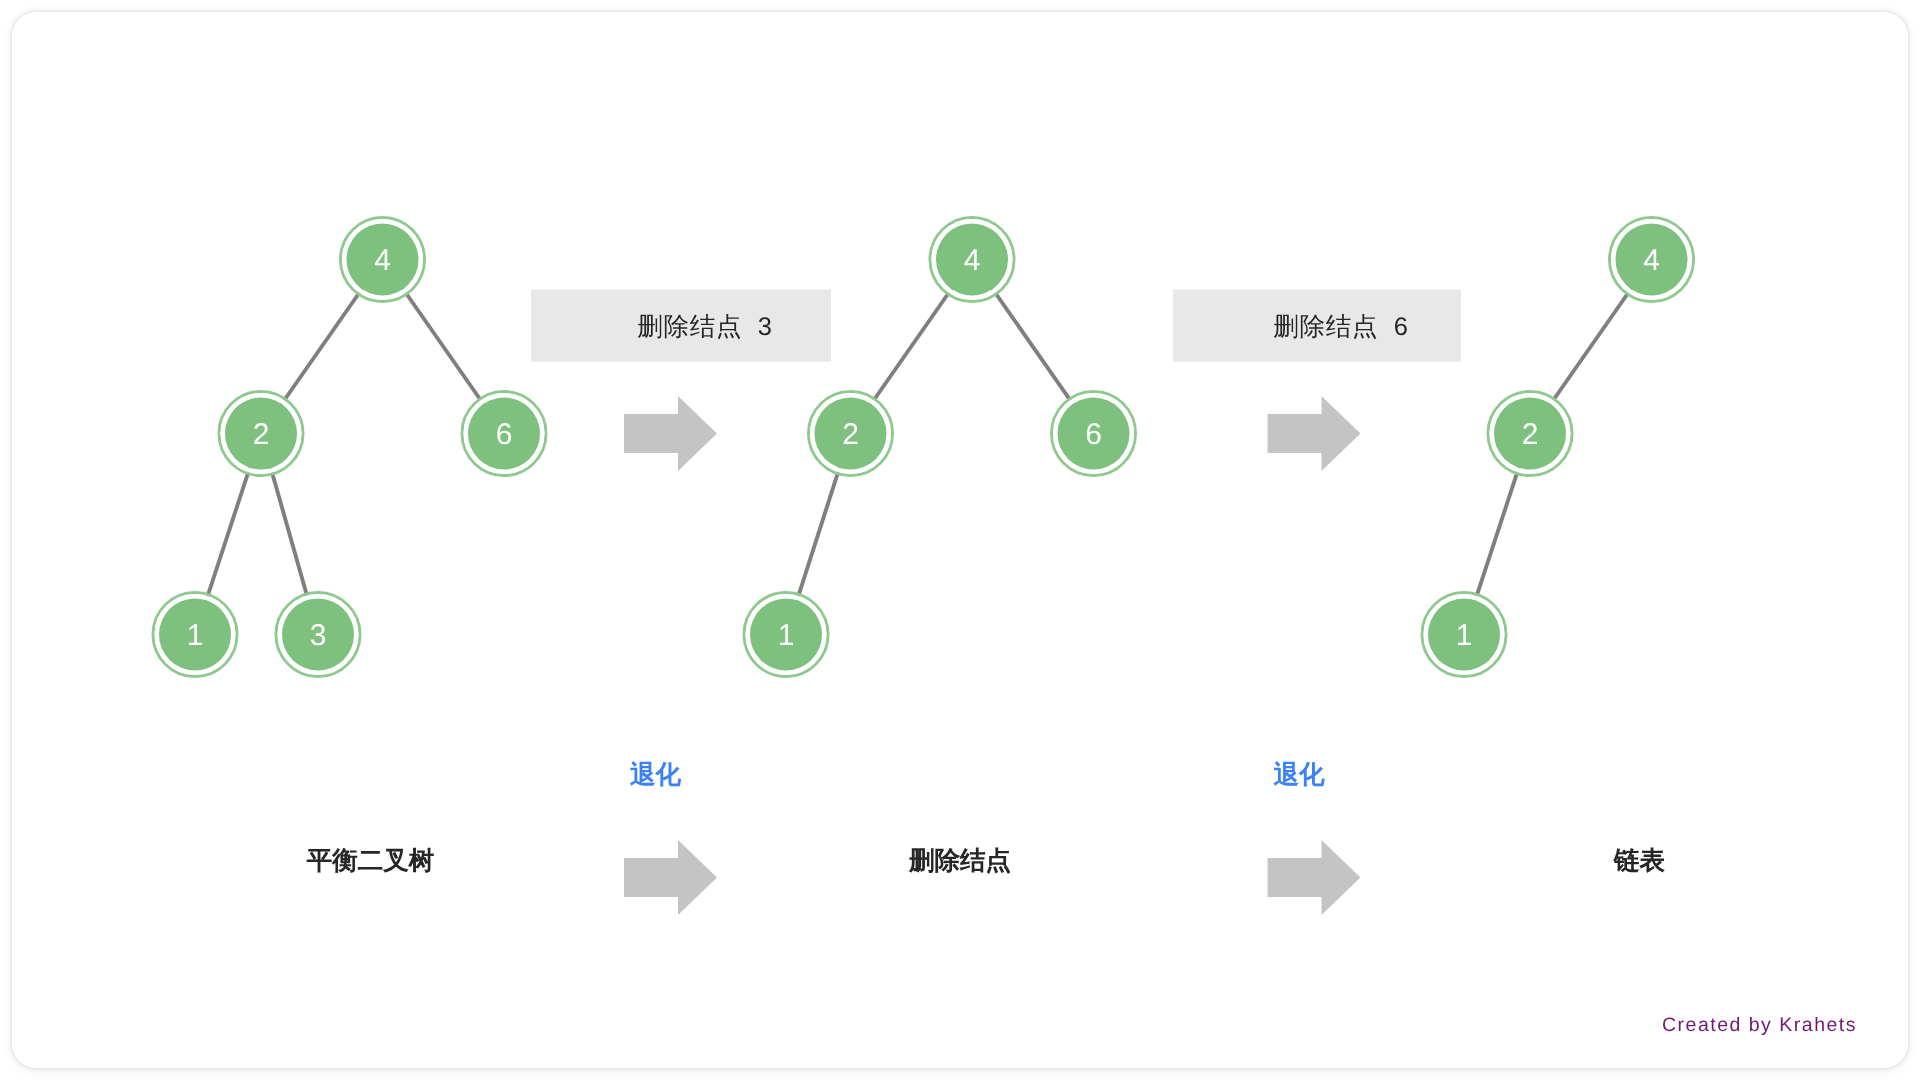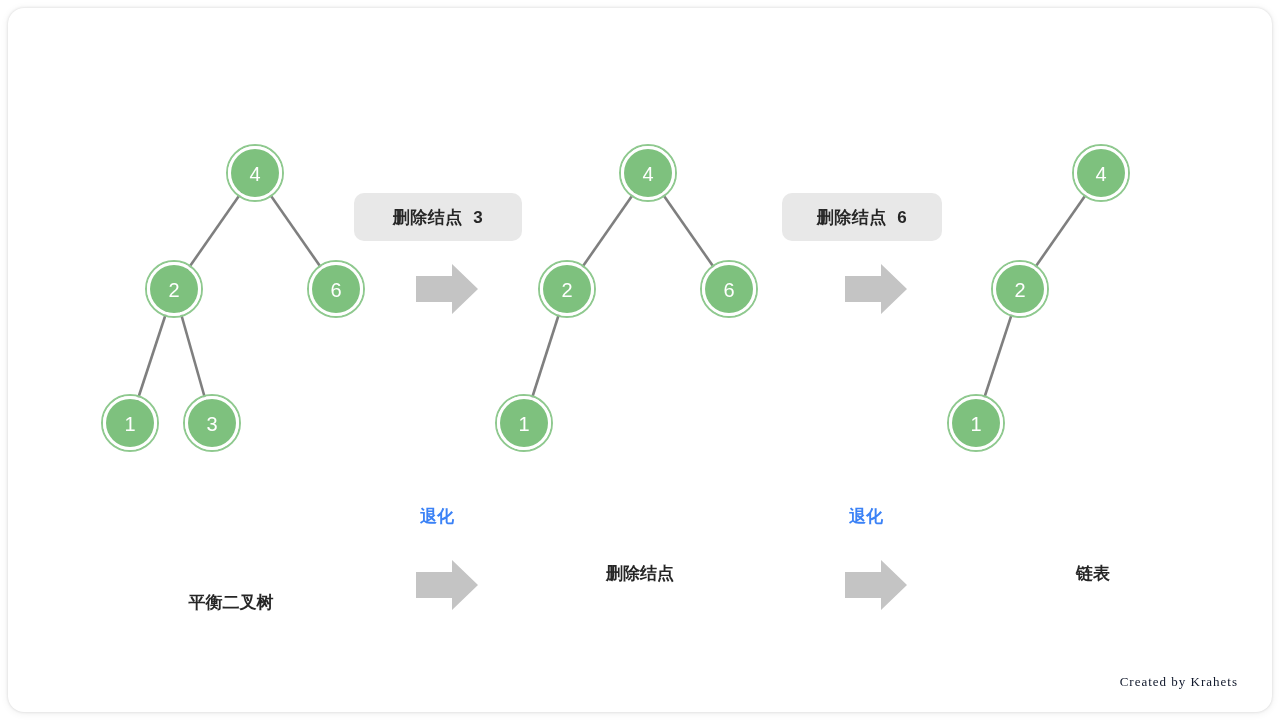--- a/index.html
+++ b/index.html
@@ -42,29 +42,30 @@
     font-size: 20px;
     font-weight: 400;
     fill: #ffffff;
     text-anchor: middle;
     dominant-baseline: central;
     user-select: none;
   }
   .chip {
     position: absolute;
     background: #e8e8e8;
-    border-radius: 10px;
+    border-radius: 0;
     display: flex;
     align-items: center;
     justify-content: center;
     color: #262626;
     font-size: 17px;
-    font-weight: bold;
+    font-weight: normal;
     letter-spacing: 0.5px;
     white-space: pre;
+    padding-left: 32px;
   }
   .caption-label {
     position: absolute;
     color: #262626;
     font-size: 17px;
     font-weight: bold;
     white-space: nowrap;
     text-align: center;
     transform: translateX(-50%);
   }
@@ -74,22 +75,22 @@
     font-size: 17px;
     font-weight: bold;
     white-space: nowrap;
     text-align: center;
     transform: translateX(-50%);
   }
   .credit {
     position: absolute;
     right: 34px;
     bottom: 22px;
-    color: #0f172a;
-    font-family: Liberation Serif, serif;
+    color: #701a75;
+    font-family: Liberation Sans, sans-serif;
     font-size: 13px;
     letter-spacing: 1px;
     white-space: nowrap;
   }
 </style>
 </head>
 <body>
 
 <div id="card">
   <div id="stage">
@@ -211,20 +212,20 @@
         <path d="M 837 564 L 873 564 L 873 552 L 899 577 L 873 602 L 873 590 L 837 590 Z" fill="#c4c4c4"></path>
       </g>
     </svg>
 
     <div class="chip" style="left:346px; top:185px; width:168px; height:48px;">删除结点  3</div>
     <div class="chip" style="left:774px; top:185px; width:160px; height:48px;">删除结点  6</div>
 
     <div class="degrade-label" style="left:429px; top:497px;">退化</div>
     <div class="degrade-label" style="left:858px; top:497px;">退化</div>
 
-    <div class="caption-label" style="left:223px; top:554px;margin-top:29px;">平衡二叉树</div>
+    <div class="caption-label" style="left:239px; top:554px;">平衡二叉树</div>
     <div class="caption-label" style="left:632px; top:554px;">删除结点</div>
     <div class="caption-label" style="left:1085px; top:554px;">链表</div>
 
     <div class="credit">Created by Krahets</div>
 
   </div>
 </div>
 
 </body></html>

